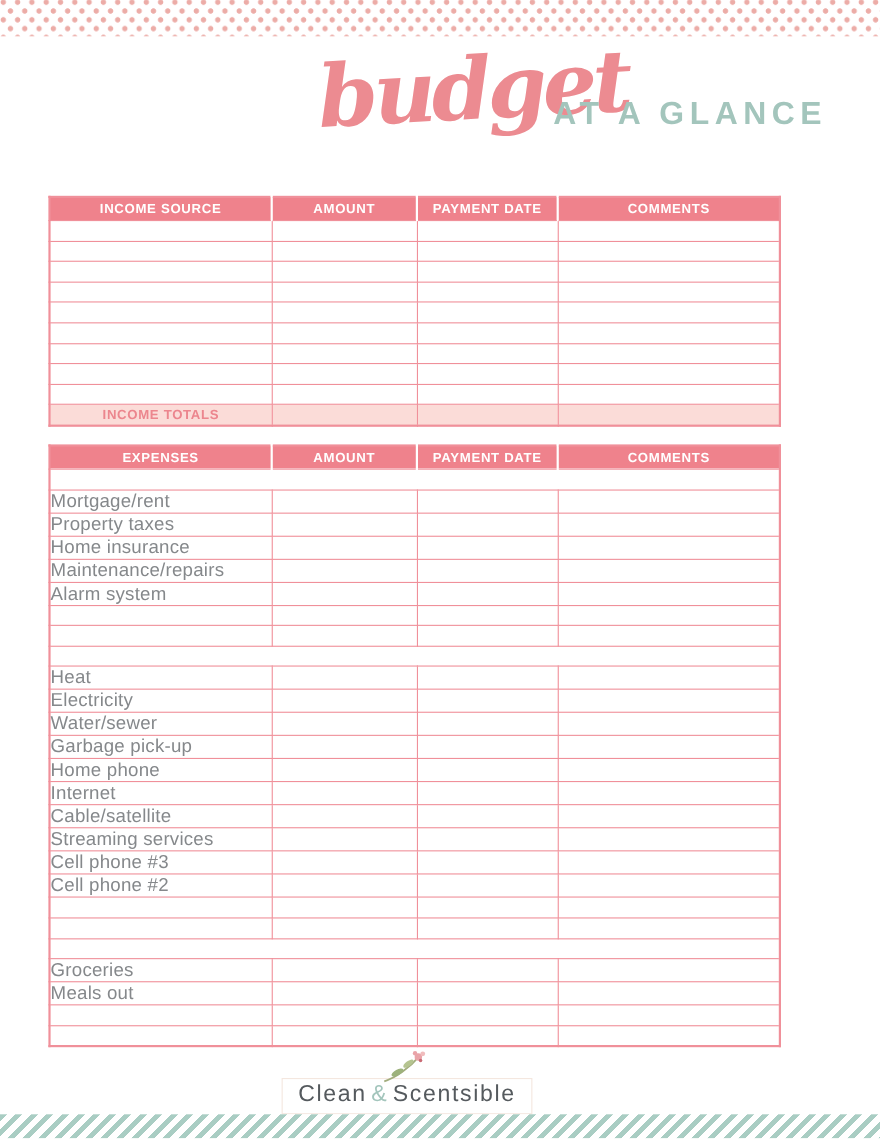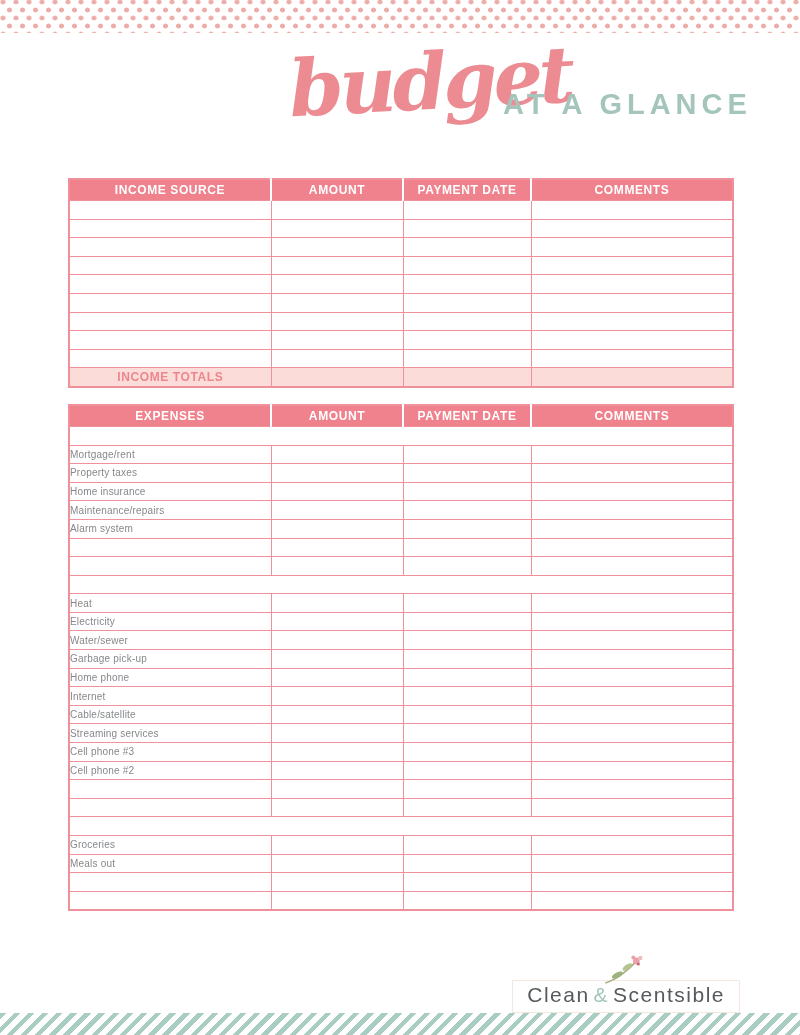--- a/index.html
+++ b/index.html
@@ -25,52 +25,52 @@
     color:var(--script-pink,#ec8b91);
     transform:rotate(-3deg);
   }
   .suffix{
     position:absolute;left:503px;top:57px;
     font-size:29px;font-weight:600;letter-spacing:5px;line-height:1;
     color:var(--teal-text,#a3c5bc);
   }
   
   table.grid{
-    border-collapse:collapse;table-layout:fixed;width:664px;margin-left:68px;
+    border-collapse:collapse;table-layout:fixed;width:664px;margin-left:44px;
     border:2px solid var(--pink-border,#f0909a);
   }
   col.c0{width:202px;} col.c1{width:132px;} col.c2{width:128px;} col.c3{width:202px;}
   table.grid th{
     background:var(--pink-header,#ef828c);color:#ffffff;
     font-size:12px;font-weight:bold;letter-spacing:.6px;
     height:20px;padding:0;text-align:center;
     border-left:2px solid #ffffff;
     border-bottom:1.6px solid var(--pink-border,#f0909a);
   }
   table.grid th:first-child{border-left:none;}
   table.grid td{
     border:1.6px solid var(--pink-border,#f0909a);
     height:17.6px;padding:0;background:#ffffff;
   }
   td.item-label{
-    font-size:10px;font-weight:300;letter-spacing:.2px;
+    font-size:17px;font-weight:300;letter-spacing:.2px;
     color:var(--label-gray,#85888b);padding-left:7px;text-align:left;
   }
   td.section-bar{
     background:var(--teal-bar,#a6cac1);color:#ffffff;text-align:center;
     font-size:13px;font-weight:bold;letter-spacing:1.6px;height:18px;
   }
   tr.totals-row td{background:var(--pink-light,#fbdcd8);}
   td.totals-label{
     color:var(--pink-text,#ec868e);font-size:12px;font-weight:bold;
     letter-spacing:.6px;padding-left:6px;text-align:center;
   }
   table.expenses{margin-top:16px;}
   
-  .footer{position:absolute;left:0;top:953px;width:740px;text-align:right;}
+  .footer{position:absolute;left:0;top:953px;width:740px;text-align:center;}
   .logo-frame{
     display:inline-block;position:relative;margin-top:27px;
     border:1px solid #f4e7df;padding:2px 14px 5px;
   }
   .flower{position:absolute;top:-28px;left:50%;transform:translateX(-58%);}
   .brand{font-size:21px;letter-spacing:1.5px;color:var(--brand-gray,#555a5e);white-space:nowrap;}
   .amp{color:var(--teal-text,#9dc2b8);padding:0 4px;}
   
   .stripes{
     position:absolute;left:0;bottom:0;width:100%;height:22px;

